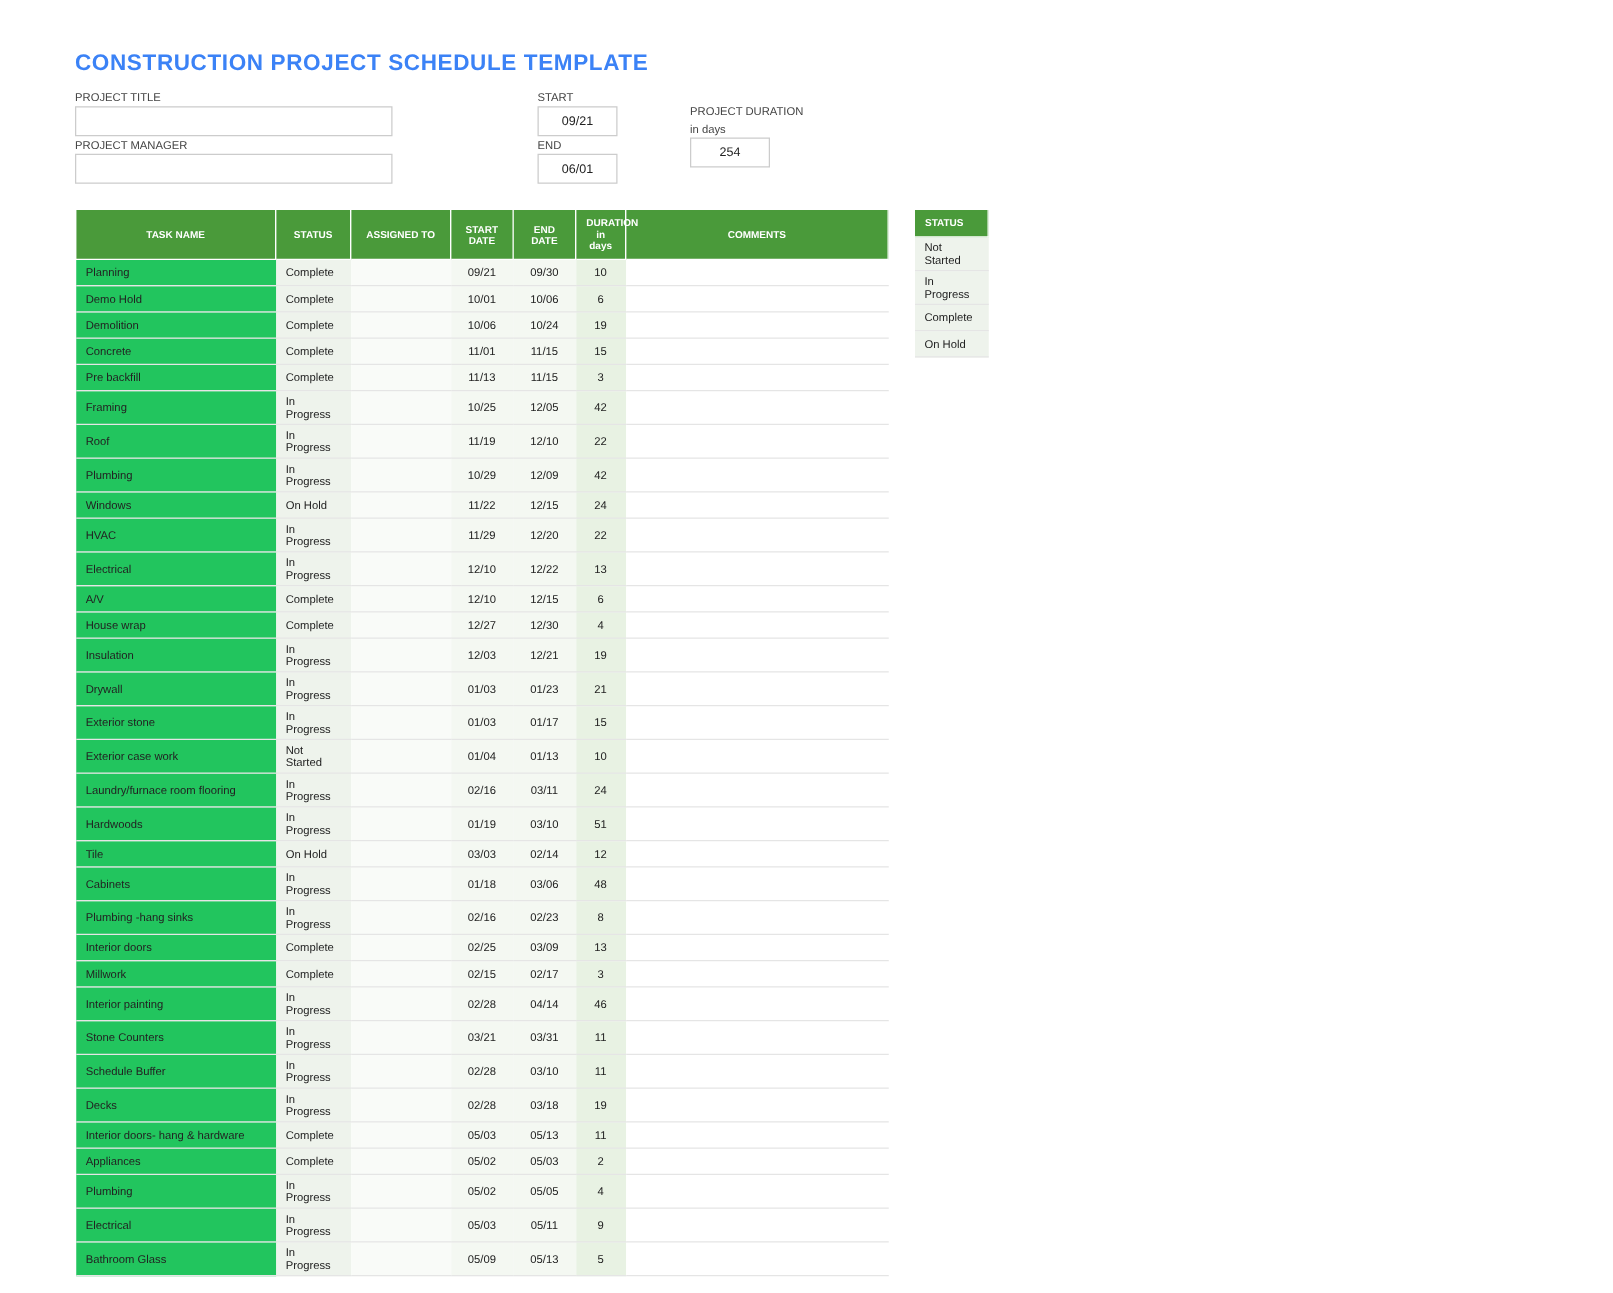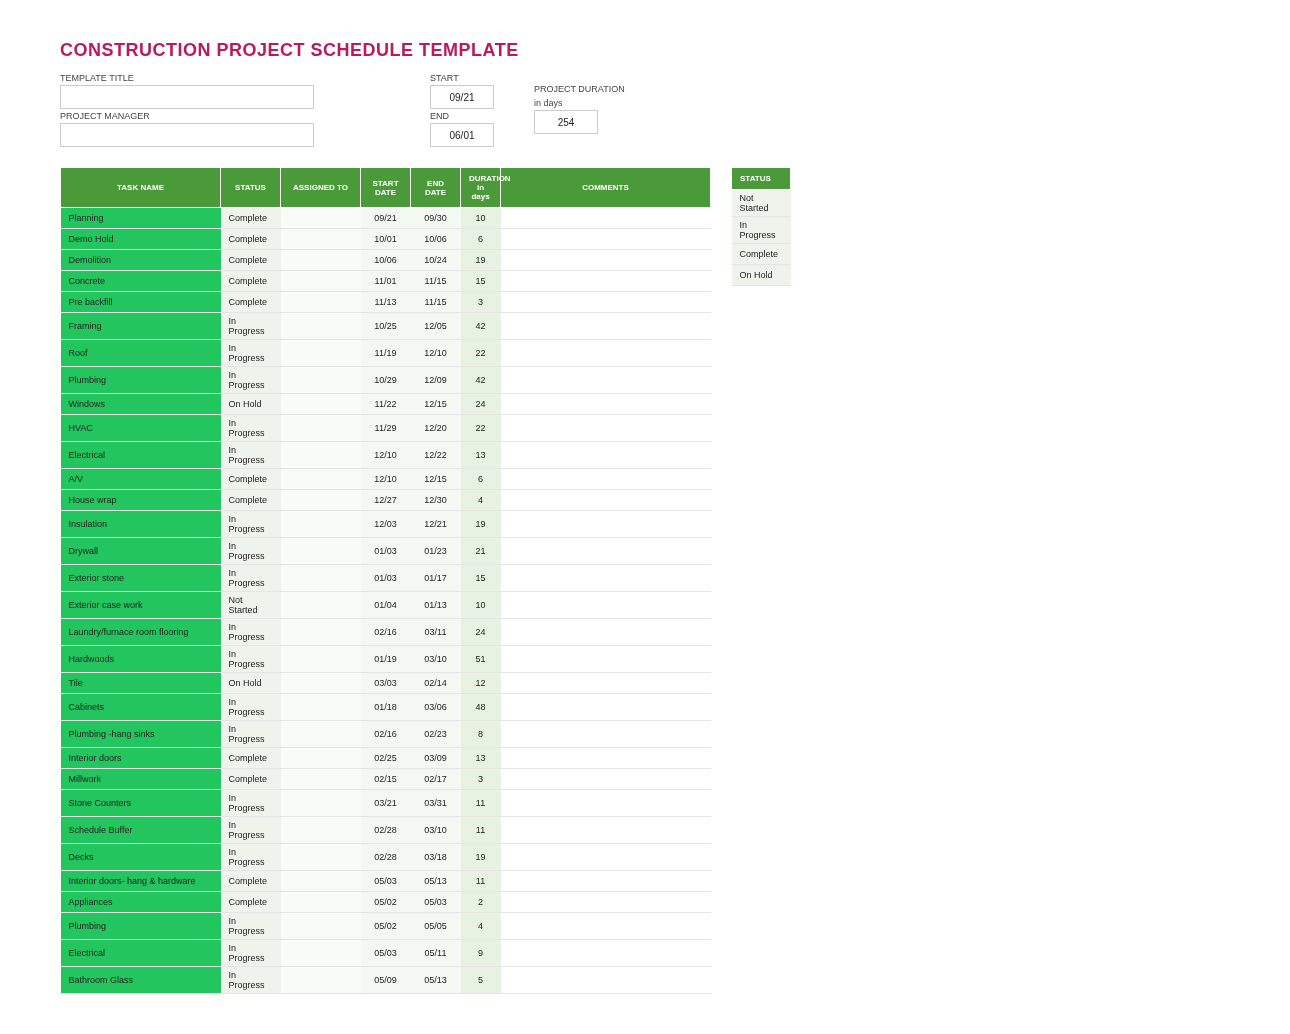--- a/index.html
+++ b/index.html
@@ -4,21 +4,21 @@
 <style>
   body {
     margin: 0;
     padding: 40px 60px;
     font-family: Arial, Helvetica, sans-serif;
     font-size: 11px;
     color: #222;
     background: #fff;
   }
   .title {
-    color: #be185d;
+    color: #3b82f6;
     font-weight: bold;
     font-size: 18px;
     letter-spacing: 0.5px;
     margin-bottom: 10px;
   }
   .meta-row {
     display: flex;
     align-items: flex-start;
     gap: 0;
     margin-bottom: 20px;
@@ -94,32 +94,32 @@
   col.c-dur { width: 40px; }
   col.c-comments { width: 210px; }
 </style>
 </head>
 <body>
 
 <div class="title">CONSTRUCTION PROJECT SCHEDULE TEMPLATE</div>
 
 <div class="meta-row">
   <div class="meta-block col-title">
-    <div class="meta-label">TEMPLATE TITLE</div>
+    <div class="meta-label">PROJECT TITLE</div>
     <div class="meta-box" style="width:240px;"></div>
     <div class="meta-label">PROJECT MANAGER</div>
     <div class="meta-box" style="width:240px;"></div>
   </div>
   <div class="meta-block">
     <div class="meta-label">START</div>
     <div class="meta-box small">09/21</div>
     <div class="meta-label">END</div>
     <div class="meta-box small">06/01</div>
   </div>
-  <div class="meta-block" style="margin-left:10px;">
+  <div class="meta-block" style="margin-left:28px;">
     <div class="meta-label" style="height:7px;">&nbsp;</div>
     <div class="meta-label" style="font-weight:normal;">PROJECT DURATION</div>
     <div class="meta-label">in days</div>
     <div class="meta-box tiny">254</div>
   </div>
 </div>
 
 <div class="layout">
   <table>
     <colgroup>
@@ -353,20 +353,29 @@
         <tr class="row">
           <td>Millwork</td>
           <td class="status">Complete</td>
           <td class="assigned"></td>
           <td class="start">02/15</td>
           <td class="end">02/17</td>
           <td class="dur">3</td>
           <td class="comments"></td>
         </tr>
         <tr class="row">
+          <td>Interior painting</td>
+          <td class="status">In Progress</td>
+          <td class="assigned"></td>
+          <td class="start">02/28</td>
+          <td class="end">04/14</td>
+          <td class="dur">46</td>
+          <td class="comments"></td>
+        </tr>
+        <tr class="row">
           <td>Stone Counters</td>
           <td class="status">In Progress</td>
           <td class="assigned"></td>
           <td class="start">03/21</td>
           <td class="end">03/31</td>
           <td class="dur">11</td>
           <td class="comments"></td>
         </tr>
         <tr class="row">
           <td>Schedule Buffer</td>

